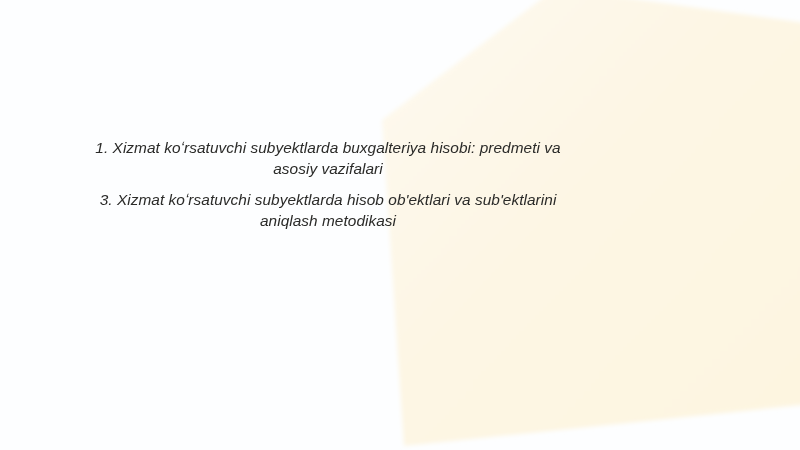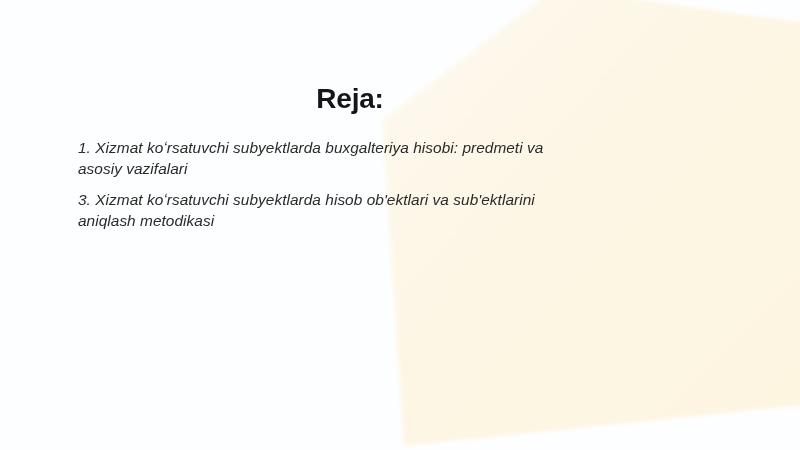--- a/index.html
+++ b/index.html
@@ -62,20 +62,21 @@
 
   .agenda-item {
     font-size: 15.4px;
     font-style: italic;
     font-weight: normal;
     color: #2b2b29;
     line-height: 20.5px;
     margin: 0 0 11px 0;
     letter-spacing: 0.05px;
     max-width: 500px;
+    text-align: center;
   }
 
   .agenda-item:last-child {
     margin-bottom: 12px;
   }
 </style>
 </head>
 <body>
 
 <div id="slide">
@@ -91,21 +92,20 @@
         <feGaussianBlur stdDeviation="2.2"></feGaussianBlur>
       </filter>
     </defs>
     <g filter="url(#softEdge)">
       <polygon points="556,-12 812,24 812,404 404,446 382,120" fill="url(#creamGrad)"></polygon>
     </g>
   </svg>
 
   <div id="content">
 
-    <h1 id="slide-title">Reja:</h1>
 
     <div id="agenda-list">
       <p class="agenda-item">1. Xizmat koʻrsatuvchi subyektlarda buxgalteriya hisobi: predmeti va asosiy vazifalari</p>
       <p class="agenda-item">3. Xizmat koʻrsatuvchi subyektlarda hisob ob'ektlari va sub'ektlarini aniqlash metodikasi</p>
     </div>
 
   </div>
 </div>
 
 </body></html>

